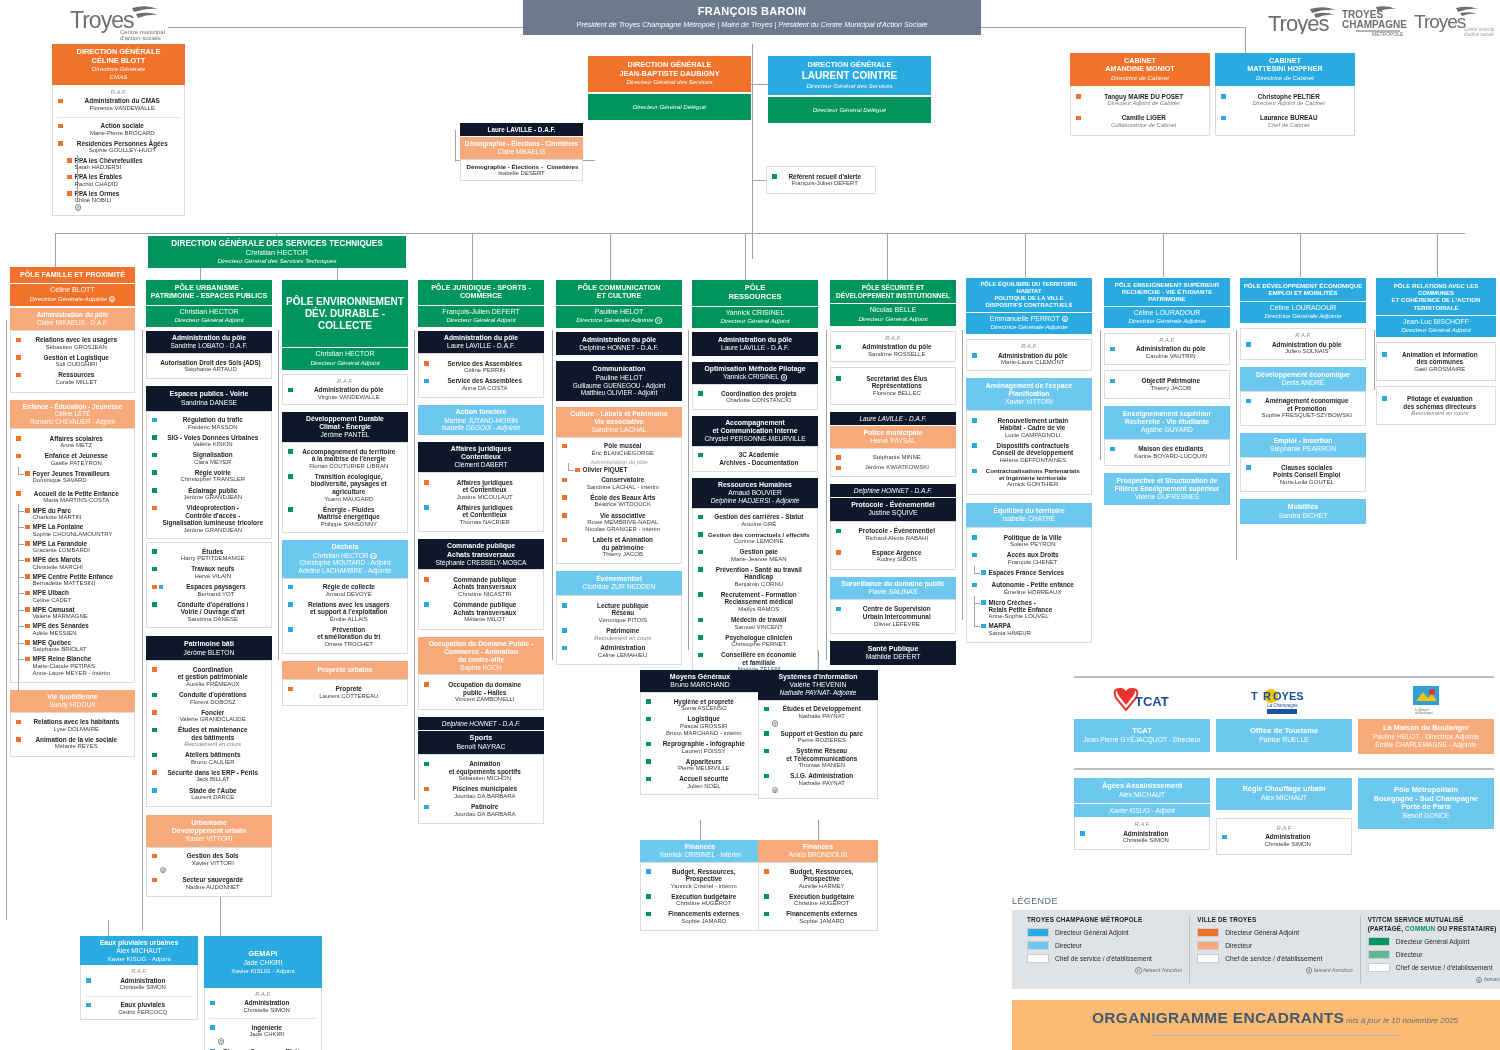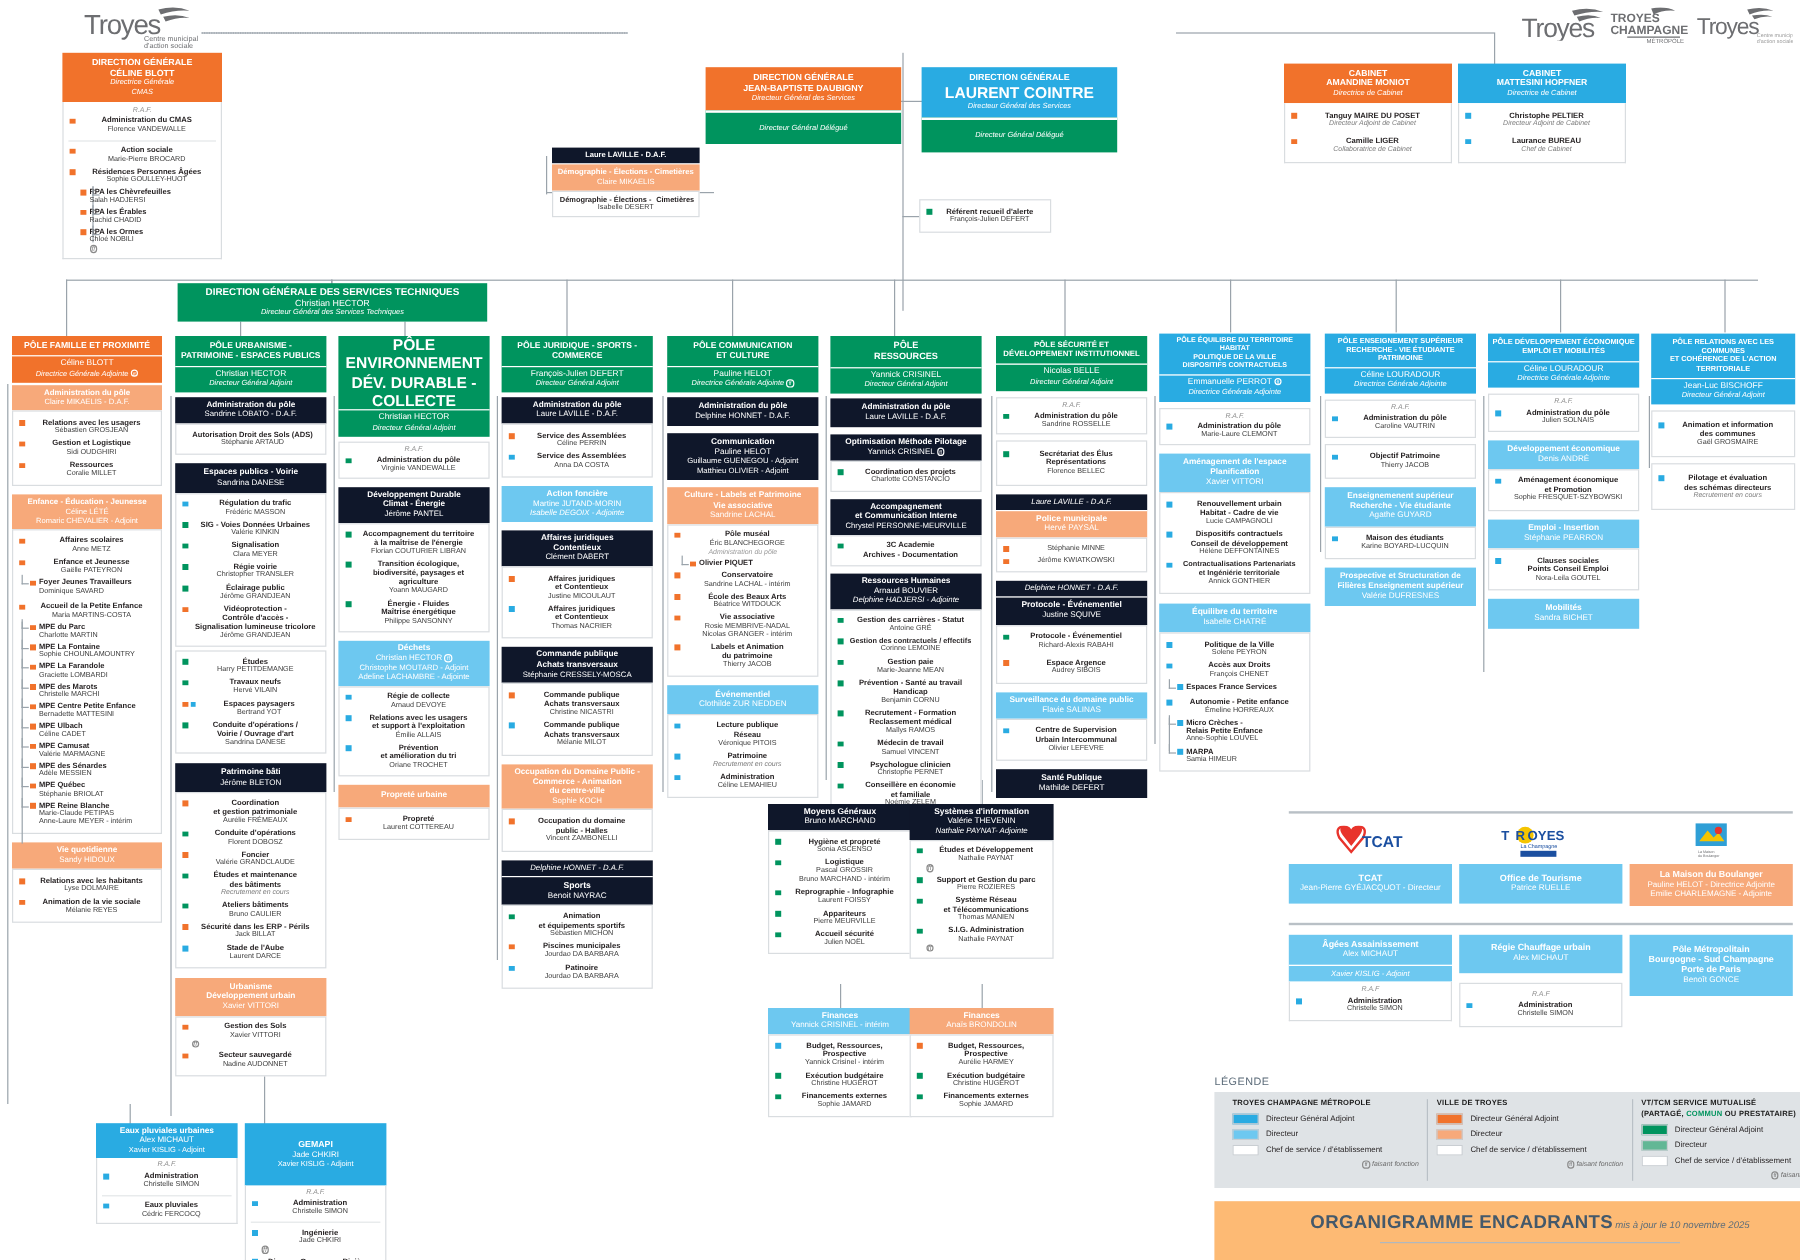--- a/index.html
+++ b/index.html
@@ -158,20 +158,26 @@
   <div class="box" style="left:1414px;top:6px;width:80px;">
     <svg width="80" height="30" viewBox="0 0 80 30">
       <path d="M42 2 q12 -3 22 1 q-10 -1 -20 3 Z" fill="#6d6e71"></path>
       <path d="M46 7 q10 -2 17 1 q-8 -1 -15 2 Z" fill="#6d6e71"></path>
       <text x="0" y="22" font-family="Liberation Sans, sans-serif" font-size="19" fill="#6d6e71" letter-spacing="-1">Troyes</text>
       <text x="50" y="25" font-family="Liberation Sans, sans-serif" font-size="4.5" fill="#9a9a9a">Centre municipal</text>
       <text x="50" y="30" font-family="Liberation Sans, sans-serif" font-size="4.5" fill="#9a9a9a">d'action sociale</text>
     </svg>
   </div>
 
+  <div class="box" style="left:523px;top:0;width:458px;">
+    <div class="hdr c-gray" style="padding:5px 4px 6px;">
+      <div style="font-size:11px;letter-spacing:.3px;">FRANÇOIS BAROIN</div>
+      <div class="sub" style="font-size:7.2px;margin-top:3px;">Président de Troyes Champagne Métropole   |   Maire de Troyes   |   Président du Centre Municipal d'Action Sociale</div>
+    </div>
+  </div>
 
   <div class="box" style="left:52px;top:44px;width:133px;">
     <div class="hdr c-org-d" style="padding:4px 3px 5px;">
       <div style="font-size:7.4px;">DIRECTION GÉNÉRALE</div>
       <div style="font-size:7.4px;">CÉLINE BLOTT</div>
       <div class="sub">Directrice Générale</div>
       <div class="sub">CMAS</div>
     </div>
     <div class="white">
       <div class="raf">R.A.F.</div>
@@ -237,21 +243,21 @@
       <div class="sub">Directeur Général des Services</div>
     </div>
     <div class="hdr c-grn-d" style="padding:9px 3px 10px;border-top:2px solid #fff;">
       <div class="sub">Directeur Général Délégué</div>
     </div>
   </div>
 
   <div class="box" style="left:768px;top:56px;width:163px;">
     <div class="hdr c-blue-d" style="padding:5px 3px 6px;">
       <div style="font-size:7.4px;">DIRECTION GÉNÉRALE</div>
-      <div style="font-size:13px;">LAURENT COINTRE</div>
+      <div style="font-size:10px;">LAURENT COINTRE</div>
       <div class="sub">Directeur Général des Services</div>
     </div>
     <div class="hdr c-grn-d" style="padding:9px 3px 10px;border-top:2px solid #fff;">
       <div class="sub">Directeur Général Délégué</div>
     </div>
   </div>
 
   <div class="box" style="left:460px;top:123px;width:123px;">
     <div class="hdr c-grn-l" style="padding:3px;"><span>Laure LAVILLE - D.A.F.</span></div>
     <div class="hdr c-org-l" style="padding:3px;margin-top:1px;">
@@ -330,21 +336,21 @@
   </div>
 
   <div class="box" style="left:148px;top:236px;width:258px;">
     <div class="hdr c-grn-d" style="padding:3px;">
       <div style="font-size:8.2px;">DIRECTION GÉNÉRALE DES SERVICES TECHNIQUES</div>
       <div style="font-weight:normal;font-size:7.4px;">Christian HECTOR</div>
       <div class="sub">Directeur Général des Services Techniques</div>
     </div>
   </div>
 
-  <div class="box" style="left:10px;top:280px;width:125px;">
+  <div class="box" style="left:10px;top:267px;width:125px;">
     <div class="hdr c-org-d" style="padding:4px 2px;font-size:7.2px;">PÔLE FAMILLE ET PROXIMITÉ</div>
     <div class="hdr c-org-d" style="padding:2px 2px 4px;border-top:1px solid #fff;">
       <div style="font-weight:normal;font-size:7px;">Céline BLOTT</div>
       <div class="sub"><span>Directrice Générale Adjointe</span> <i class="ff ffw">ff</i></div>
     </div>
     <div class="hdr c-org-l" style="padding:3px 2px;margin-top:2px;">
       <div style="font-size:6.6px;">Administration du pôle</div>
       <div style="font-weight:normal;font-size:6.4px;">Claire MIKAELIS - D.A.F.</div>
     </div>
     <div class="white stand" style="padding:4px 2px;">
@@ -748,21 +754,21 @@
           <i class="bl bl-b"></i>
           <div class="tx">
             <b>Digues - Ouvrages - Rivières</b>
             <span>Grégory ARNOULD</span>
           </div>
         </div>
     </div>
   </div>
 
   <div class="box" style="left:282px;top:280px;width:126px;">
-    <div class="hdr c-grn-d" style="padding:0 2px;font-size:13px;"><span>PÔLE ENVIRONNEMENT<br>DÉV. DURABLE - COLLECTE</span></div>
+    <div class="hdr c-grn-d" style="padding:16px 2px;font-size:10px;"><span>PÔLE ENVIRONNEMENT<br>DÉV. DURABLE - COLLECTE</span></div>
     <div class="hdr c-grn-d" style="padding:2px 2px 4px;border-top:1px solid #fff;">
       <div style="font-weight:normal;font-size:7px;">Christian HECTOR</div>
       <div class="sub">Directeur Général Adjoint</div>
     </div>
     <div class="white stand" style="padding:2px;margin-top:4px;">
       <div class="raf">R.A.F.</div>
       <div class="row">
           <i class="bl bl-g"></i>
           <div class="tx">
             <b>Administration du pôle</b>

